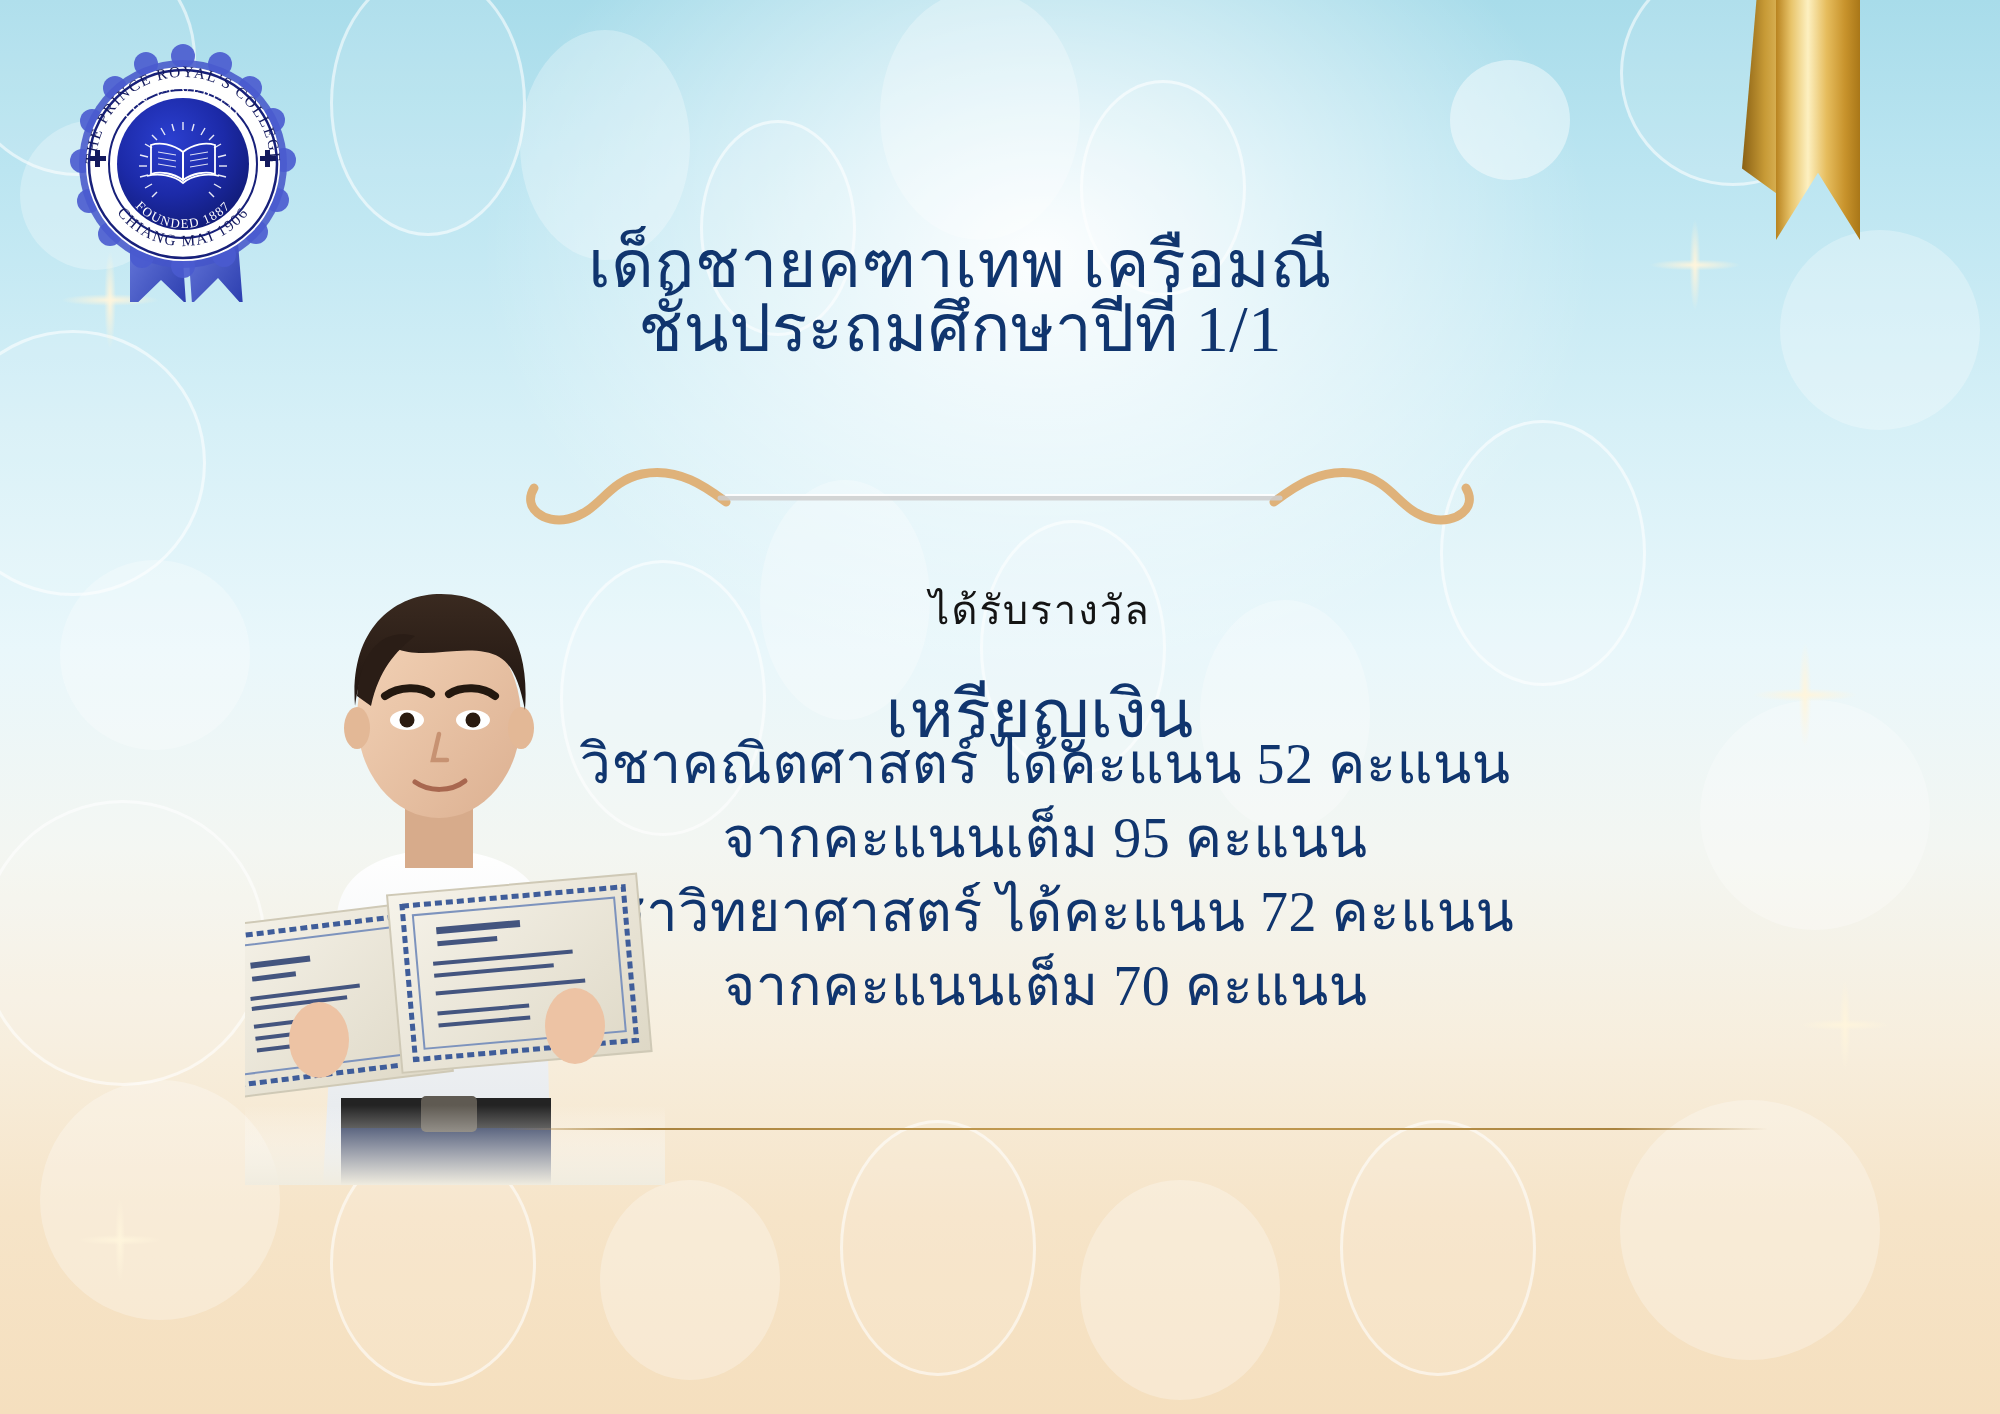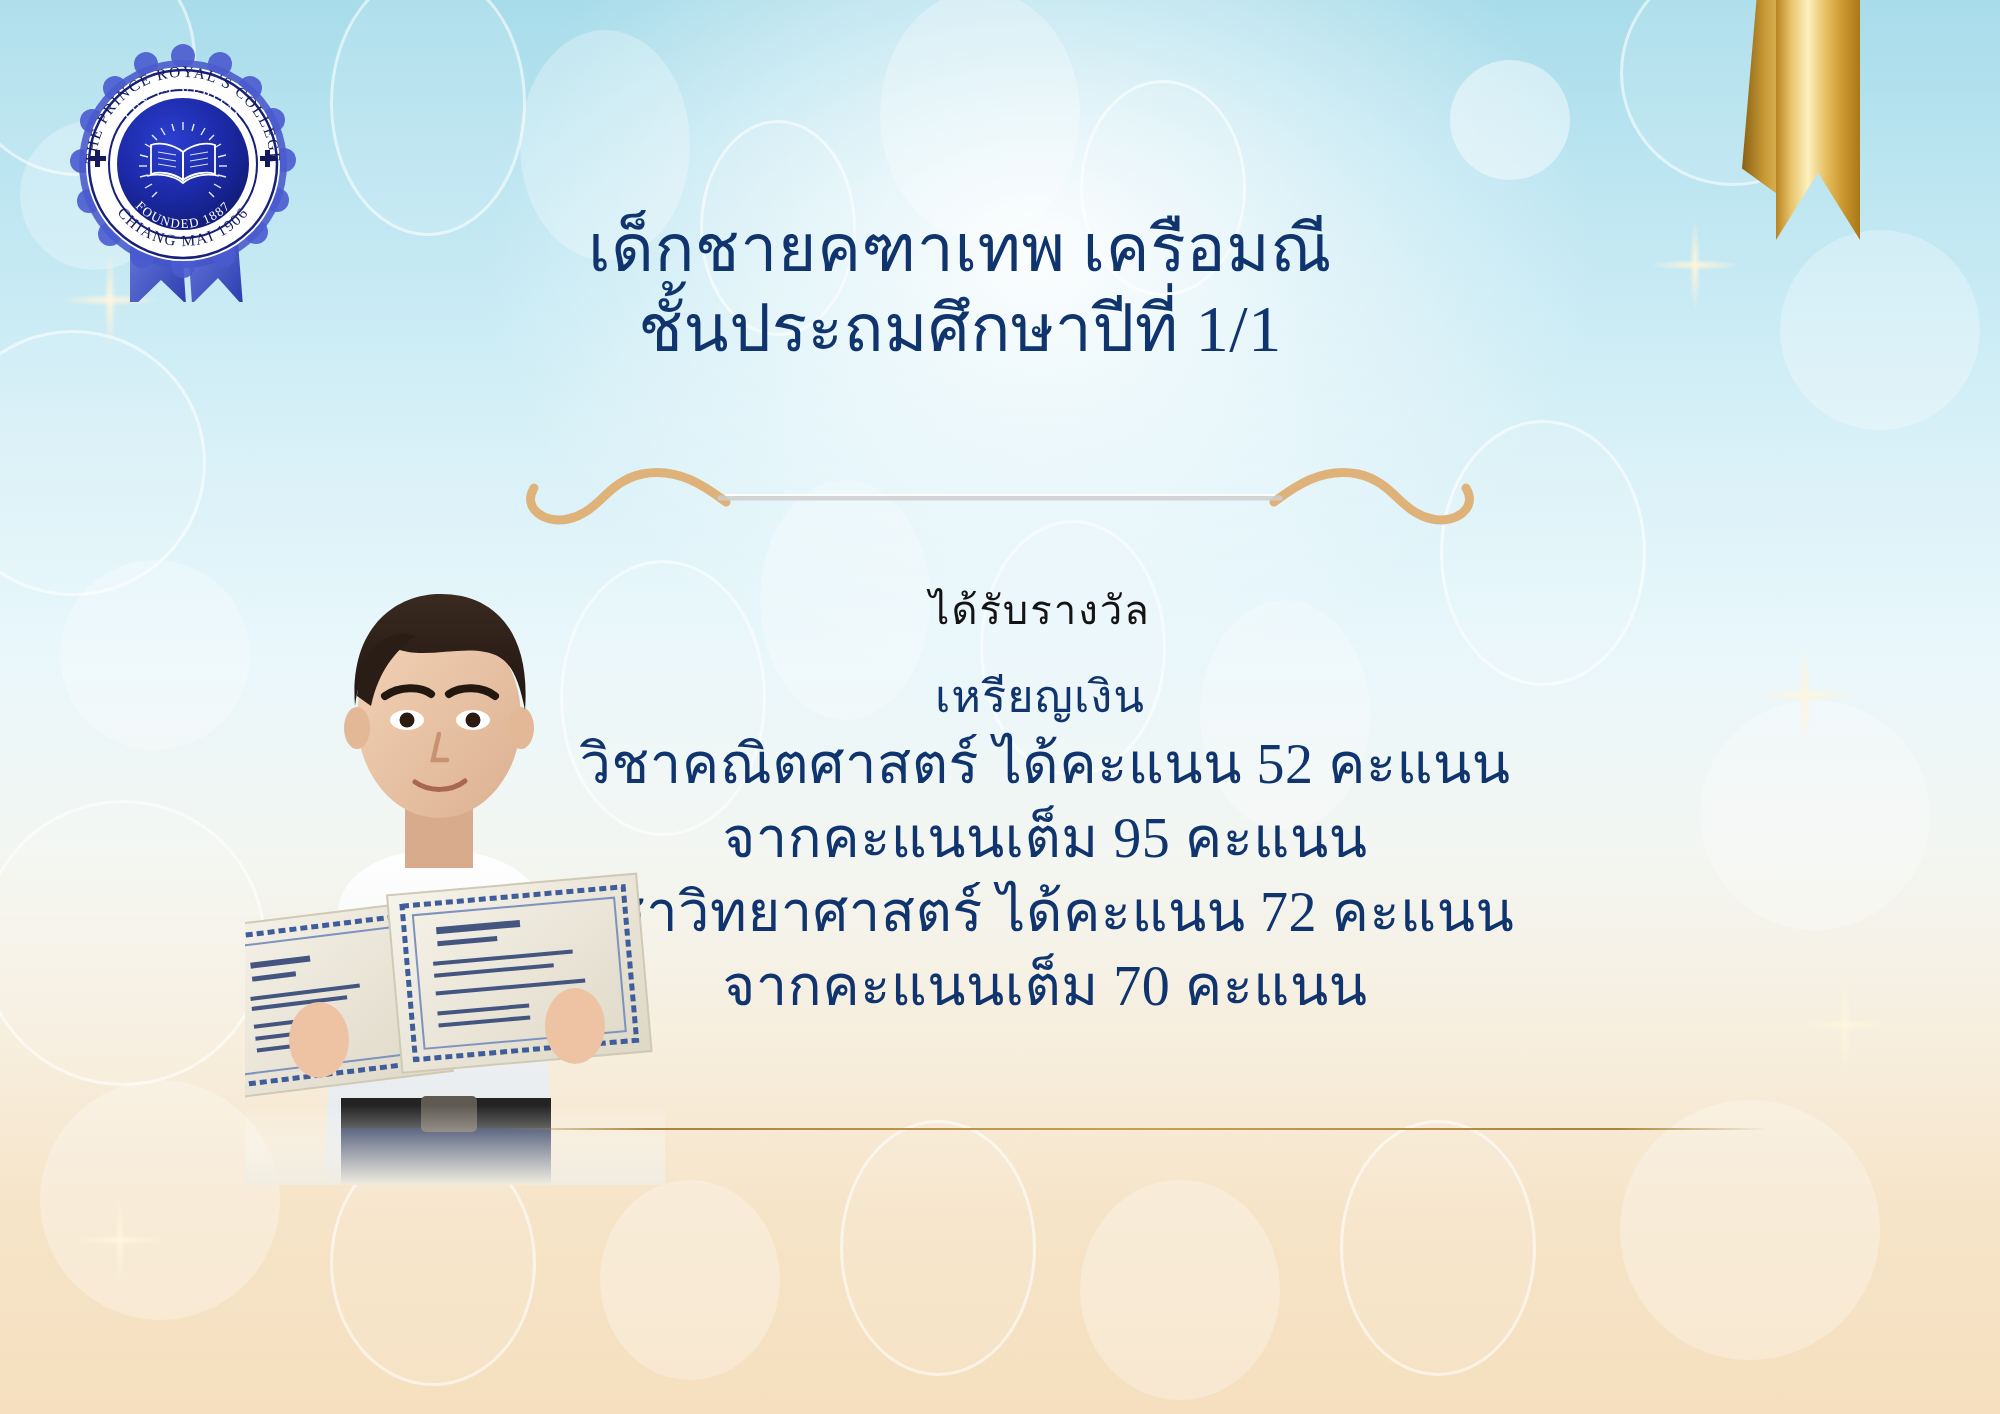--- a/index.html
+++ b/index.html
@@ -38,37 +38,37 @@
   
   .seal{position:absolute;left:68px;top:42px;width:230px;height:260px;}
   
   .headline{
     position:absolute;left:300px;top:86px;width:1300px;
     text-align:center;font-size:118px;line-height:1.02;color:#101010;
     letter-spacing:1px;
     text-shadow:2px 2px 3px rgba(255,255,255,.8);
   }
   .student-name{
-    position:absolute;left:330px;top:212px;width:1260px;text-align:center;
+    position:absolute;left:330px;top:228px;width:1260px;text-align:center;
     font-size:66px;line-height:1.12;color:#10356e;letter-spacing:.5px;
   }
   .grade{
     position:absolute;left:330px;top:292px;width:1260px;text-align:center;
     font-size:66px;line-height:1.12;color:#10356e;letter-spacing:.5px;
   }
   
   .ornament{position:absolute;left:520px;top:462px;width:960px;height:70px;}
   
   .award-head{
     position:absolute;left:540px;top:578px;width:1000px;text-align:center;
     font-size:40px;color:#141414;letter-spacing:2px;
   }
   .medal{
     position:absolute;left:540px;top:660px;width:1000px;text-align:center;
-    font-size:45px;color:#10356e;letter-spacing:1px;
+    font-size:67px;color:#10356e;letter-spacing:1px;
   }
   .scores{
     position:absolute;left:400px;top:728px;width:1290px;text-align:center;
     color:#10356e;font-size:56px;line-height:1.32;letter-spacing:.5px;
   }
   .scores div{white-space:nowrap;}
   .hr-gold{
     position:absolute;left:498px;top:1128px;width:1270px;height:2px;
     background:linear-gradient(90deg,rgba(190,150,90,0) 0%,#a9833f 12%,#c8a055 50%,#a9833f 88%,rgba(190,150,90,0) 100%);
   }

